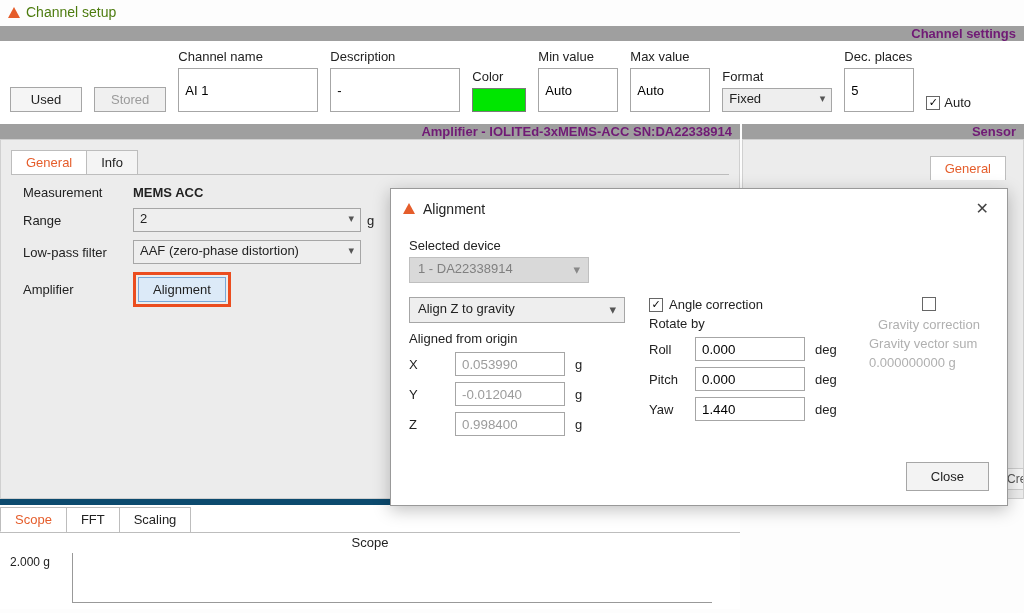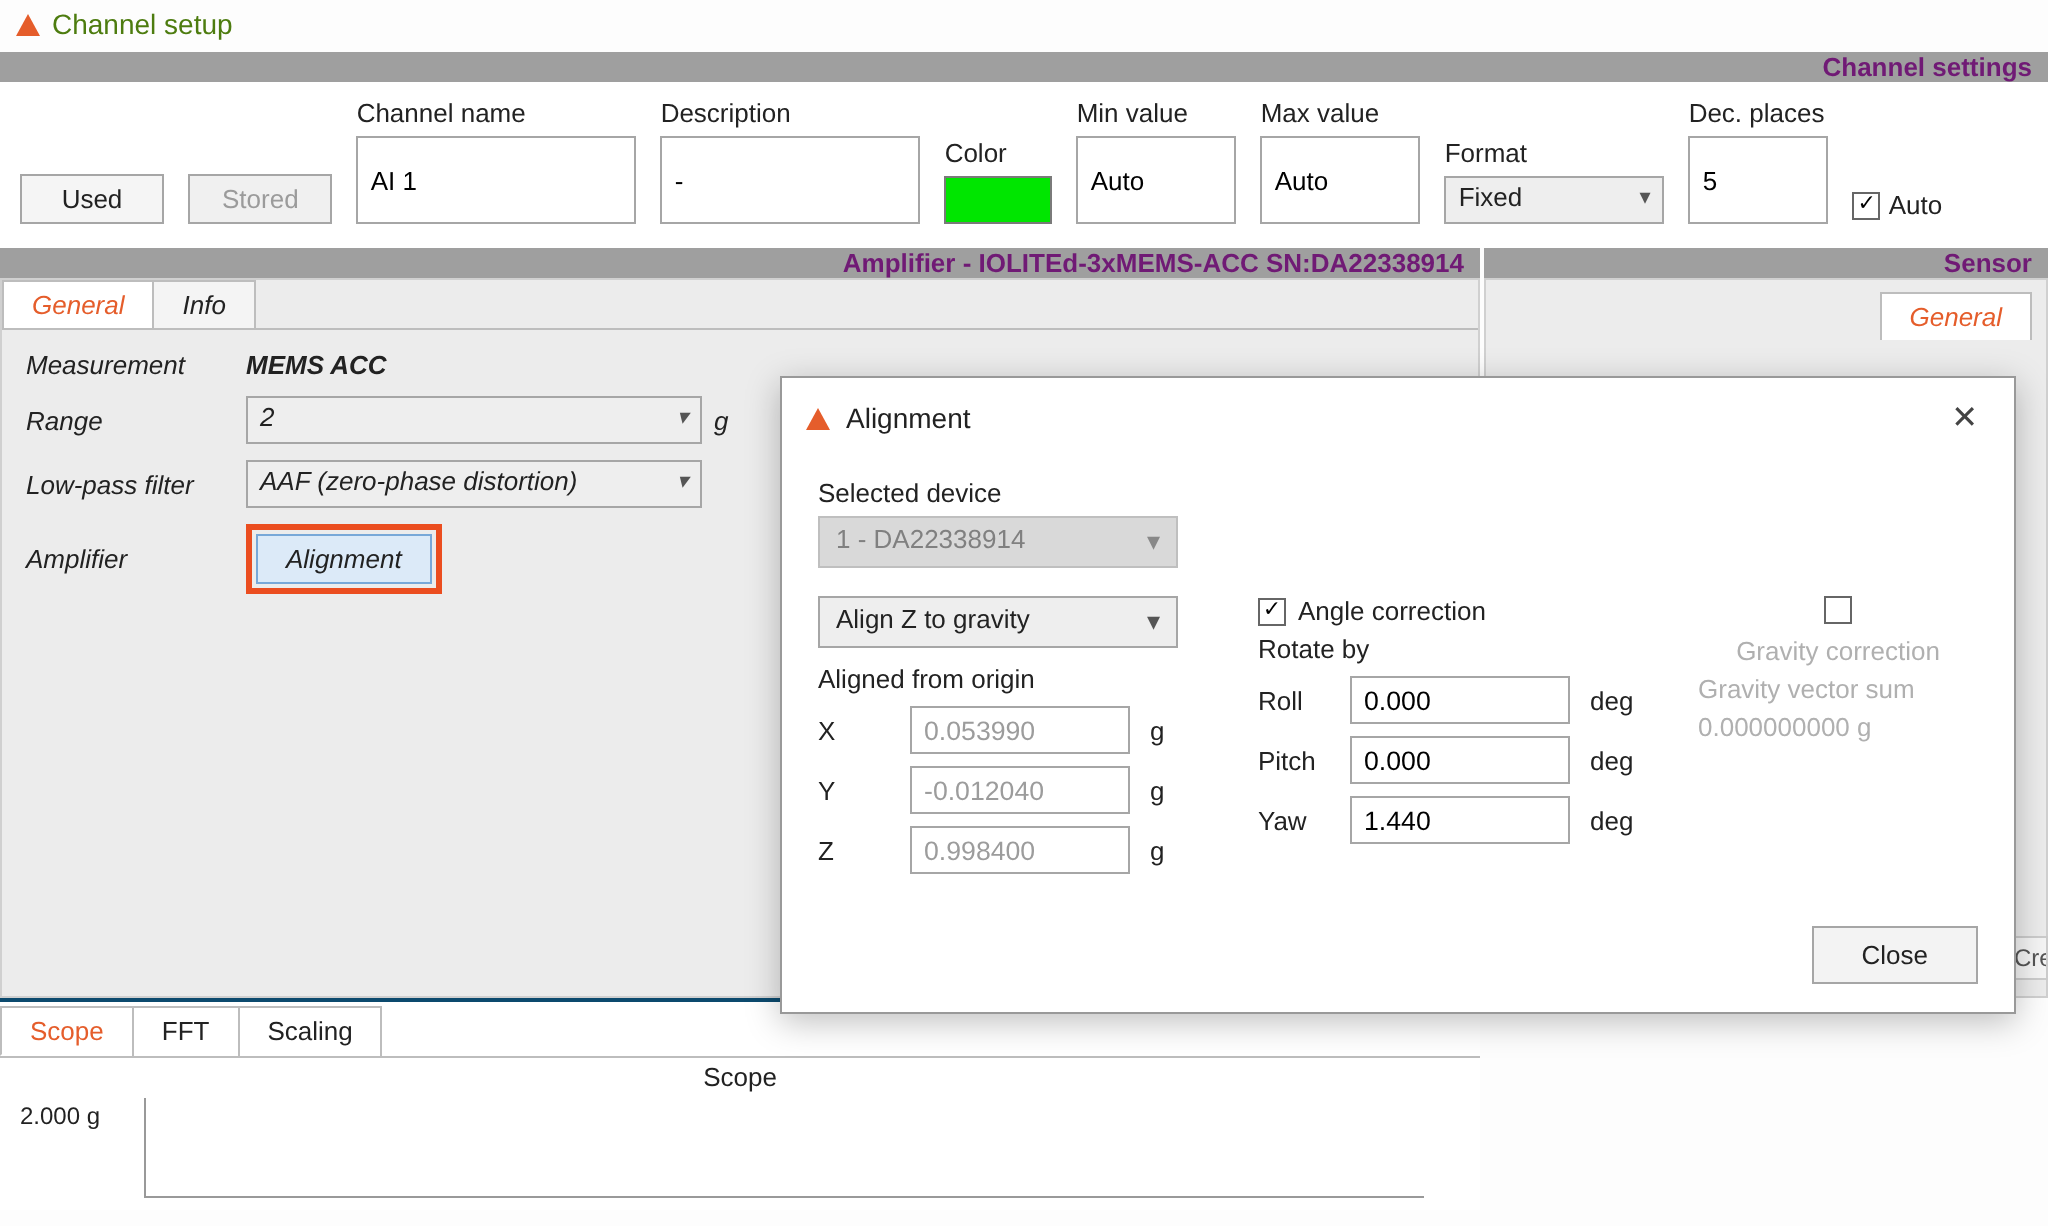--- a/index.html
+++ b/index.html
@@ -102,23 +102,22 @@
   .panels {
     display: flex;
     gap: 2px;
     padding: 0;
   }
   .panel-left { flex: 0 0 740px; }
   .panel-right { flex: 1; }
   .panel-body {
     background: #ececec;
     border: 1px solid #d0d0d0;
-    padding: 0;
+    padding: 10px;
     position: relative;
-    font-style: italic;
   }
   .amp-body { height: 360px; }
   .sensor-body { height: 360px; background:#ececec;}
   .tabs {
     display: flex;
     background: #ececec;
     border-bottom: 1px solid #bdbdbd;
   }
   .tab {
     padding: 4px 14px;
@@ -162,21 +161,21 @@
   .highlight-box {
     border: 3px solid #eb4d1f;
     padding: 2px;
     display: inline-block;
   }
   .bottom-tabs {
     position:absolute;
     left:0; bottom:0;
     width:740px;
     background:#fff;
-    border-top:2px solid #0c4a6e;
+    border-top:6px solid #0c4a6e;
   }
   .bottom-tabstrip {
     display:flex;
     border-bottom:1px solid #bdbdbd;
     padding-top:2px;
   }
   .bottom-tabstrip .tab { background:#fff; }
   .bottom-tabstrip .tab.active { color:#e55d2b; border-bottom:1px solid #fff; }
   .scope-area {
     height: 76px;
@@ -220,21 +219,21 @@
   .dlg-label { font-size:13px; margin-top:4px; margin-bottom:4px; }
   .dev-select {
     width:180px; height:26px;
     background:#d9d9d9; border:1px solid #bfbfbf;
     color:#808080;
     position:relative;
     padding:3px 8px;
   }
   .dev-select::after { content:"▾"; position:absolute; right:8px; top:4px; color:#888; }
   .align-select {
-    width:180px; height:26px;
+    width:216px; height:26px;
     background:#eee; border:1px solid #a6a6a6;
     position:relative;
     padding:3px 8px;
   }
   .align-select::after { content:"▾"; position:absolute; right:8px; top:4px; color:#555; }
   .dlg-columns {
     display:flex;
     gap:24px;
     margin-top:14px;
   }

